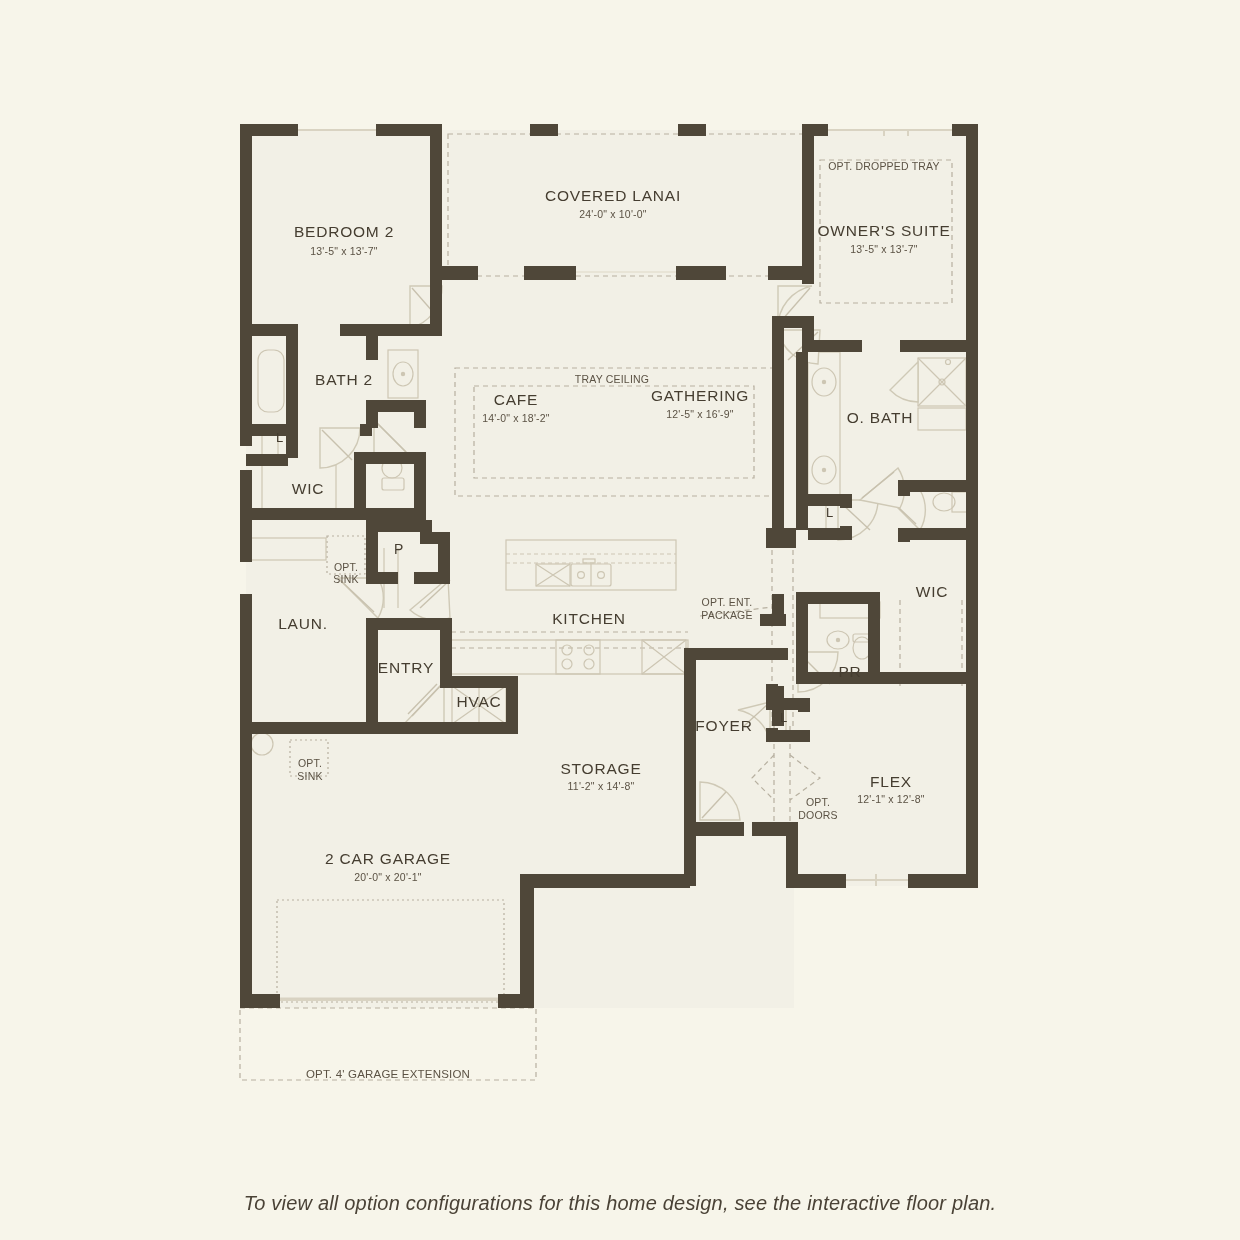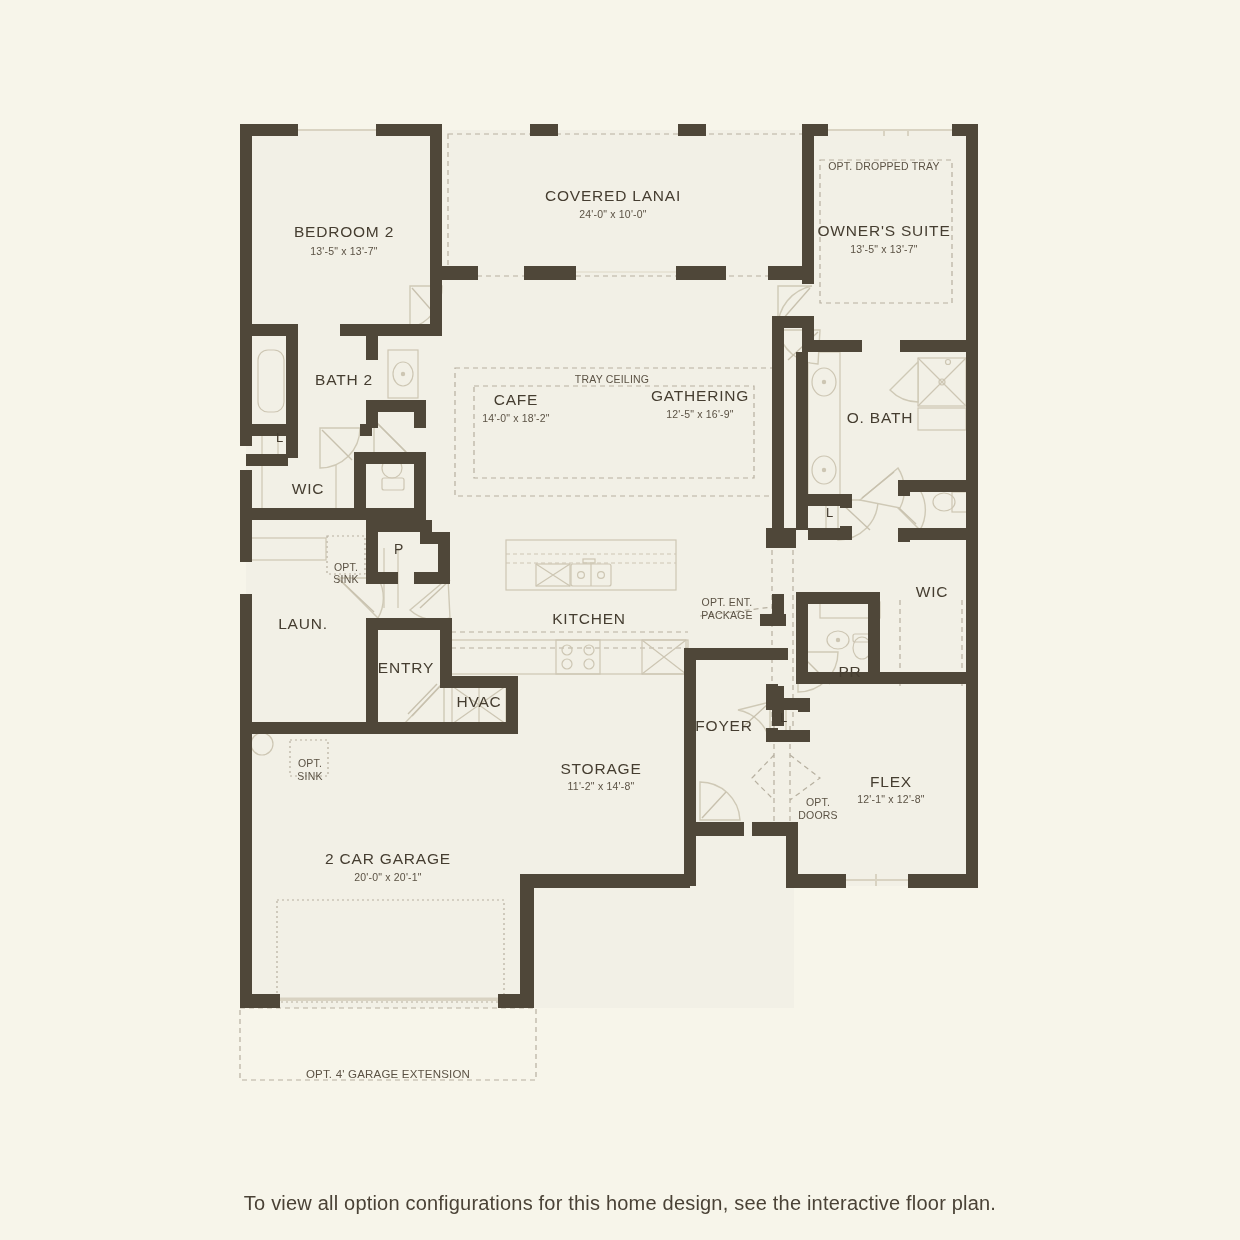--- a/index.html
+++ b/index.html
@@ -38,20 +38,21 @@
   .caption {
     position: absolute;
     left: 0;
     top: 1192px;
     width: 1240px;
     text-align: center;
     font-family: "Liberation Sans", sans-serif;
     font-size: 20px;
     color: #4a4236;
     letter-spacing: 0.2px;
+    font-style: italic;
   }
 </style>
 </head>
 <body>
 
 <div id="plan-stage">
 <svg class="floorplan" viewBox="0 0 1240 1240" xmlns="http://www.w3.org/2000/svg">
 
   <g>
 

